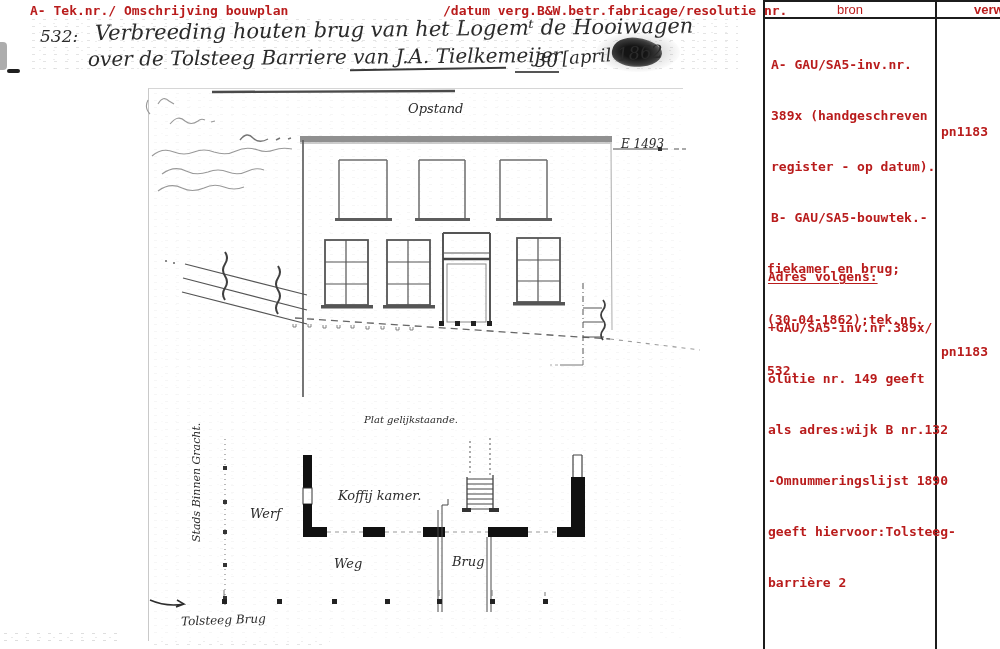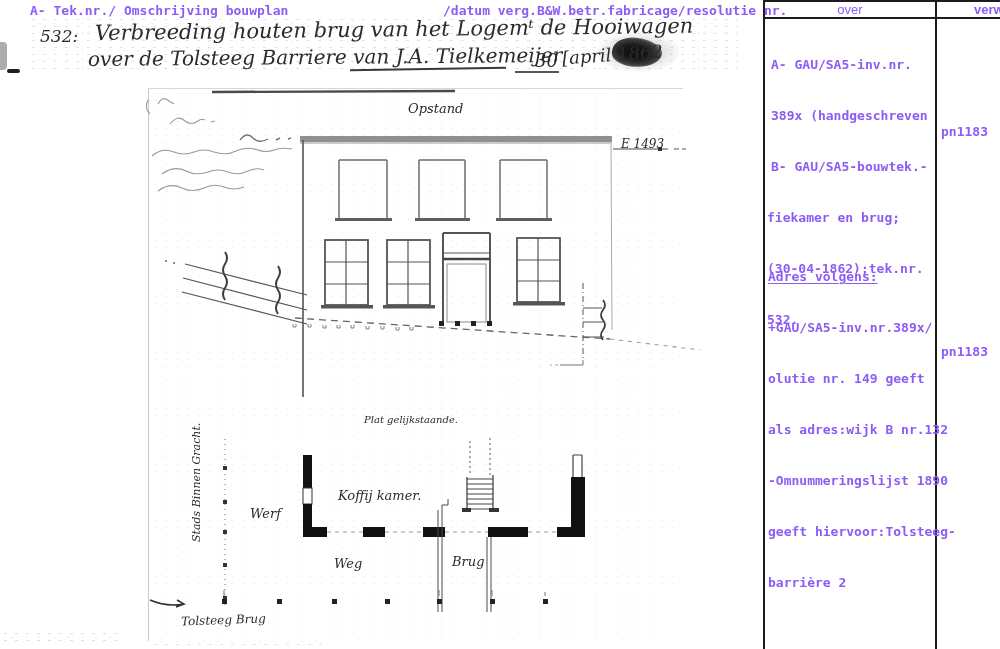--- a/index.html
+++ b/index.html
@@ -1,19 +1,19 @@
 <!DOCTYPE html>
 <html><head>
 <meta charset="utf-8">
 <style>
   html,body{margin:0;padding:0;background:#fff;}
   .canvas{position:relative;width:1000px;height:649px;background:#ffffff;overflow:hidden;
           font-family:"Liberation Sans",sans-serif;}
   .typed{position:absolute;font-family:"DejaVu Sans Mono","Liberation Mono",monospace;
-         font-weight:700;color:#8b5cf6;font-size:13px;line-height:17px;white-space:pre;}
+         font-weight:700;color:#b91c1c;font-size:13px;line-height:17px;white-space:pre;}
   .script{position:absolute;font-family:"DejaVu Serif","Liberation Serif",serif;
           font-style:italic;color:#2b2b2b;white-space:nowrap;}
   .vline{position:absolute;width:2px;background:#1c1c1c;}
   .hline{position:absolute;height:2px;background:#1c1c1c;}
   .u{text-decoration:underline;text-underline-offset:2px;}
   .speckle{position:absolute;pointer-events:none;
      background-image:radial-gradient(rgba(90,90,90,.5) 1px, rgba(0,0,0,0) 1.4px),
                       radial-gradient(rgba(120,120,120,.4) 1px, rgba(0,0,0,0) 1.3px);
      background-size:11px 7px,14px 9px;background-position:0 0,5px 3px;}
   .sheet{position:absolute;left:148px;top:88px;width:534px;height:552px;
@@ -34,26 +34,27 @@
 <div class="canvas">
 
   <div class="typed" style="left:30px;top:2px;">A- Tek.nr./ Omschrijving bouwplan</div>
   <div class="typed" style="left:443px;top:2px;">/datum verg.B&amp;W.betr.fabricage/resolutie nr.</div>
 
   <div class="vline" style="left:763px;top:0;height:649px;"></div>
   <div class="vline" style="left:935px;top:0;height:649px;"></div>
   <div class="hline" style="left:763px;top:0;width:237px;"></div>
   <div class="hline" style="left:763px;top:17px;width:237px;"></div>
 
-  <div class="typed" style="left:767px;top:1px;width:166px;text-align:center;font-weight:400;font-family:'Liberation Sans',sans-serif;font-size:13px;">over</div>
+  <div class="typed" style="left:767px;top:1px;width:166px;text-align:center;font-weight:400;font-family:'Liberation Sans',sans-serif;font-size:13px;">bron</div>
   <div class="typed" style="left:974px;top:1px;font-weight:700;font-family:'Liberation Sans',sans-serif;font-size:13px;">verwerkt</div>
 
   <div class="typed" style="left:771px;top:22px;">
     <div>A- GAU/SA5-inv.nr.</div>
     <div>389x (handgeschreven</div>
+    <div>register - op datum).</div>
     <div>B- GAU/SA5-bouwtek.-</div>
     <div style="margin-left:-4px;">fiekamer en brug;</div>
     <div style="margin-left:-4px;">(30-04-1862);tek.nr.</div>
     <div style="margin-left:-4px;">532.</div>
   </div>
   <div class="typed" style="left:941px;top:123px;">pn1183</div>
 
   <div class="typed" style="left:768px;top:234px;">
     <div class="u">Adres volgens:</div>
     <div>+GAU/SA5-inv.nr.389x/</div>

